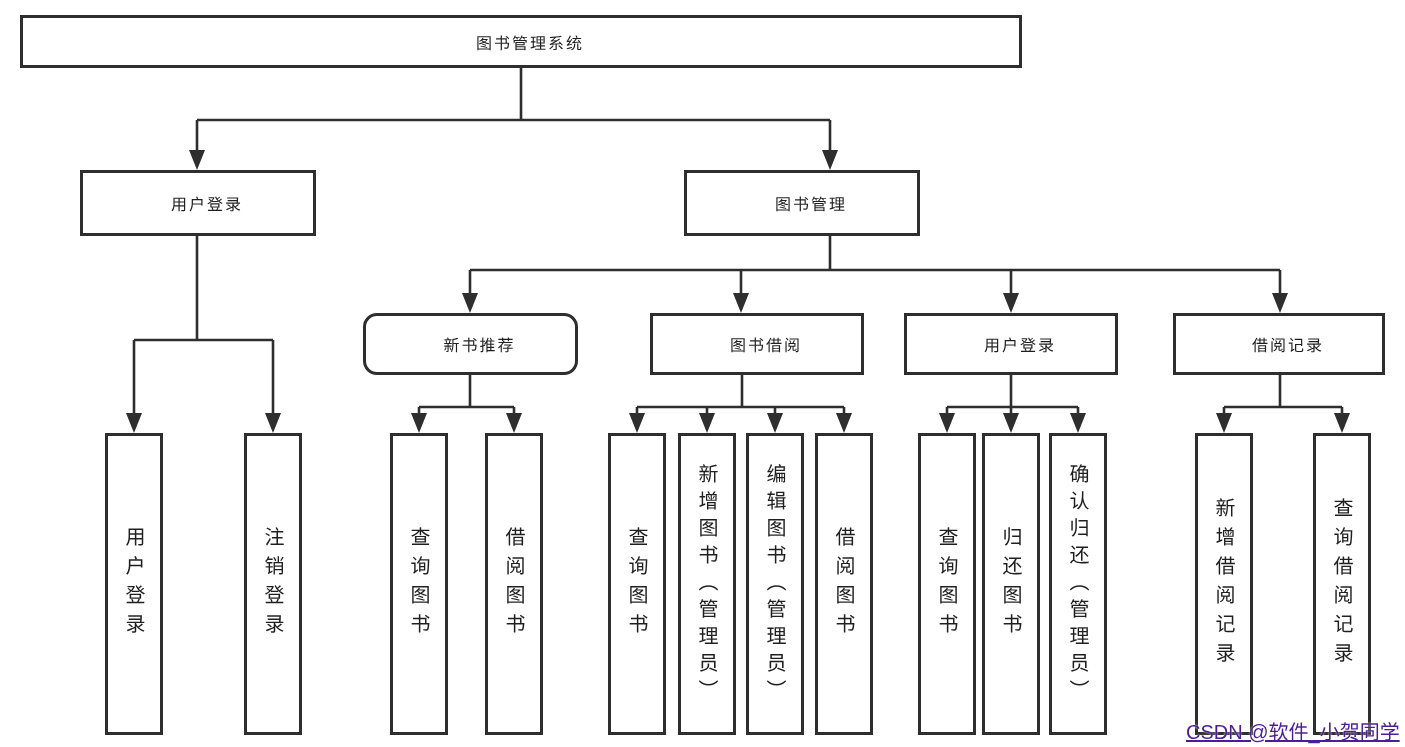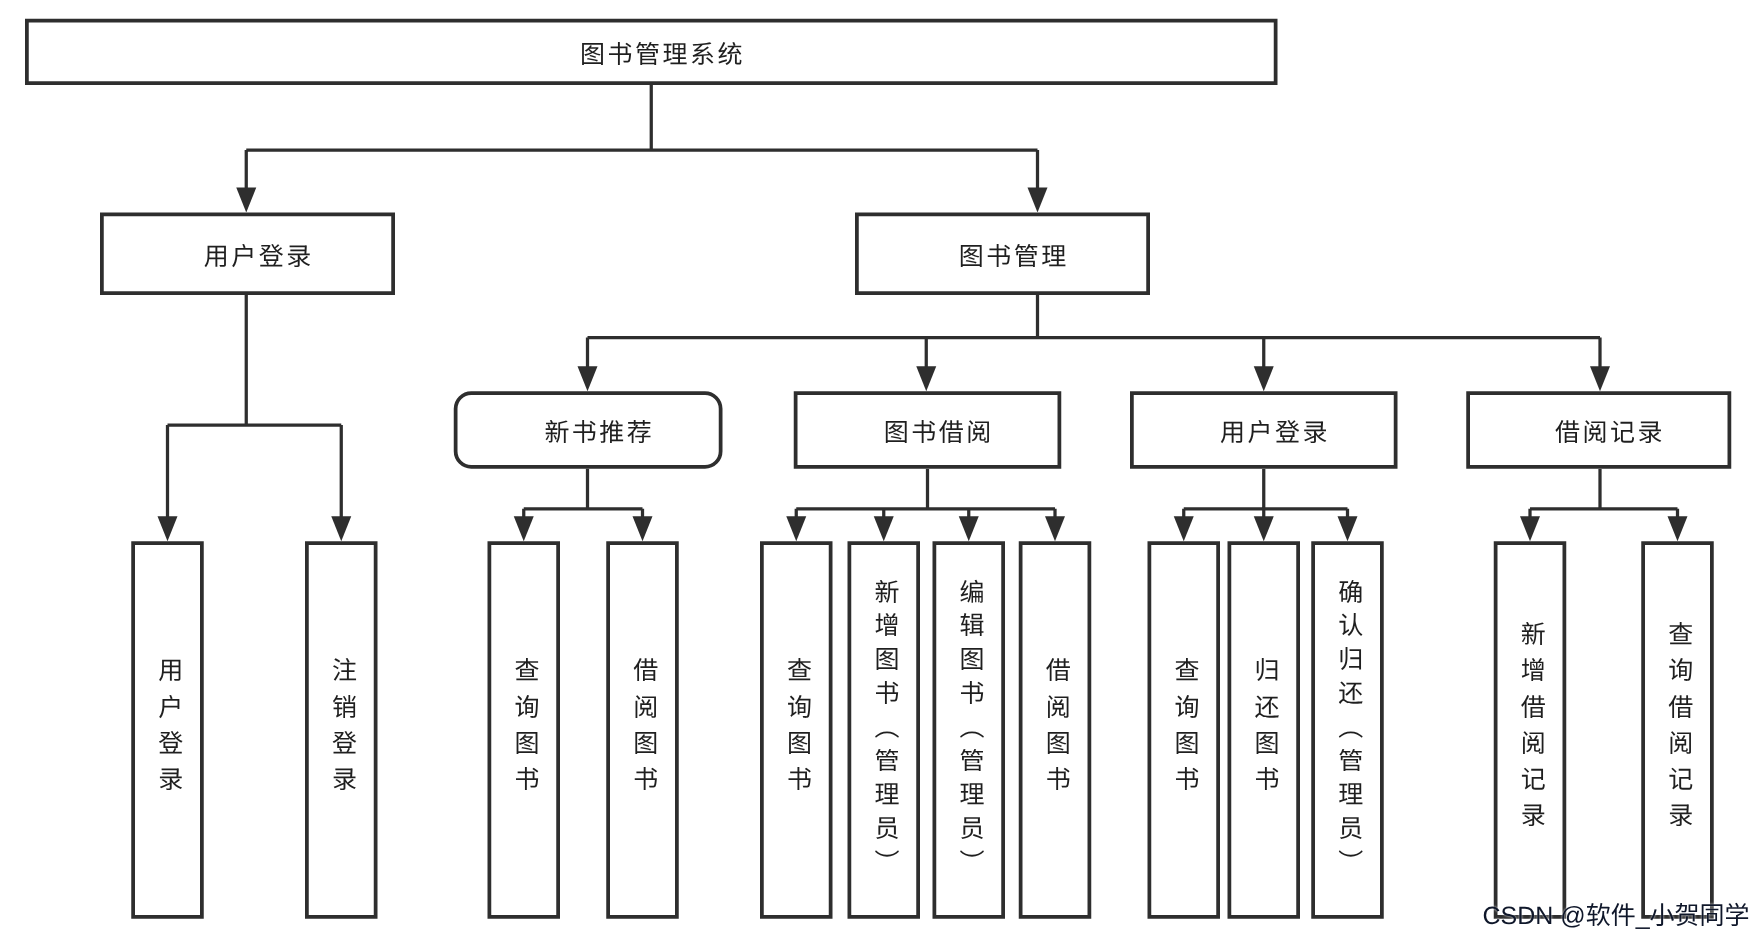--- a/index.html
+++ b/index.html
@@ -26,43 +26,44 @@
     box-sizing: border-box;
     background: #ffffff;
     border: 3px solid #2e2e2e;
     color: #1f1f1f;
     display: flex;
     align-items: center;
     justify-content: center;
     z-index: 2;
   }
   .hlabel {
-    font-size: 20px;
+    font-size: 16px;
     letter-spacing: 2px;
     white-space: nowrap;
     padding-left: 18px;
   }
   .vbox {
     writing-mode: vertical-lr;
     text-orientation: mixed;
     font-size: 20px;
     letter-spacing: 9px;
     line-height: 1;
   }
   .watermark {
     position: absolute;
     left: 1186px;
     top: 716px;
     width: 219px;
     font-size: 20px;
-    color: #0f172a;
+    color: #4c1d95;
     letter-spacing: 0px;
     white-space: nowrap;
     z-index: 5;
     text-shadow: 0 0 2px #ffffff;
+    text-decoration: underline;
   }
 </style>
 </head>
 <body>
 
 <div class="canvas">
 
   <svg class="connectors" width="1405" height="747" viewBox="0 0 1405 747">
 
     <path d="M521 68 V120 M197 120 H830 M197 120 V152 M830 120 V152" stroke="#2e2e2e" stroke-width="2.6" fill="none"></path>
@@ -98,21 +99,21 @@
     <polygon points="1216,413 1232,413 1224,433" fill="#2e2e2e"></polygon>
     <polygon points="1334,413 1350,413 1342,433" fill="#2e2e2e"></polygon>
   </svg>
 
   <div class="box hlabel" style="left:20px; top:15px; width:1002px; height:53px;">图书管理系统</div>
 
   <div class="box hlabel" style="left:80px; top:170px; width:236px; height:66px;">用户登录</div>
   <div class="box hlabel" style="left:684px; top:170px; width:236px; height:66px;">图书管理</div>
 
   <div class="box hlabel" style="left:363px; top:313px; width:215px; height:62px;border-radius:14px;">新书推荐</div>
-  <div class="box hlabel" style="left:635px; top:313px; width:214px; height:62px;">图书借阅</div>
+  <div class="box hlabel" style="left:650px; top:313px; width:214px; height:62px;">图书借阅</div>
   <div class="box hlabel" style="left:904px; top:313px; width:214px; height:62px;">用户登录</div>
   <div class="box hlabel" style="left:1173px; top:313px; width:212px; height:62px;text-align:right;">借阅记录</div>
 
   <div class="box vbox" style="left:105px; top:433px; width:58px; height:302px;">用户登录</div>
   <div class="box vbox" style="left:244px; top:433px; width:58px; height:302px;">注销登录</div>
 
   <div class="box vbox" style="left:390px; top:433px; width:58px; height:302px;">查询图书</div>
   <div class="box vbox" style="left:485px; top:433px; width:58px; height:302px;">借阅图书</div>
 
   <div class="box vbox" style="left:608px; top:433px; width:58px; height:302px;">查询图书</div>

